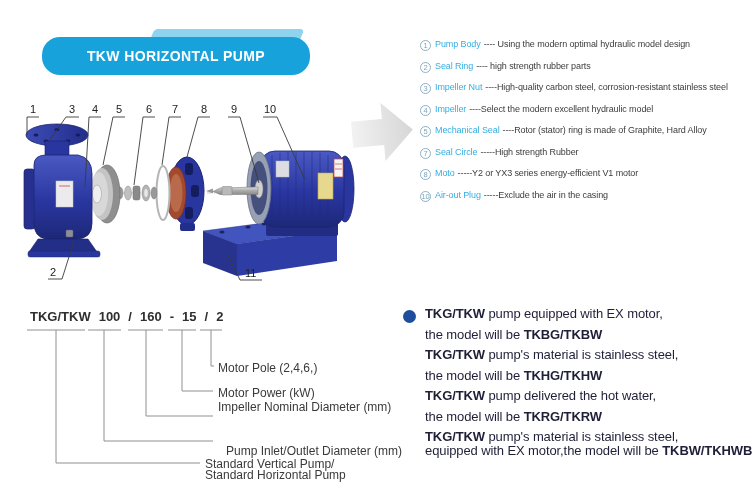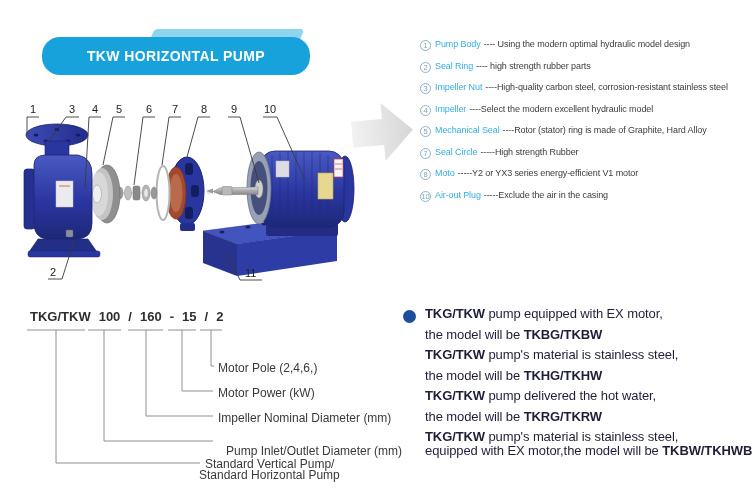--- a/index.html
+++ b/index.html
@@ -245,24 +245,24 @@
       <path d="M56,32 V165 H200"></path>
       <path d="M104,32 V143 H213"></path>
       <path d="M146,32 V118 H213"></path>
       <path d="M182,32 V93 H213"></path>
       <path d="M211,32 V68 H214"></path>
     </g>
   </svg>
 
   <div class="mc-label" style="left:218px; top:361px;">Motor Pole (2,4,6,)</div>
   <div class="mc-label" style="left:218px; top:386px;">Motor Power  (kW)</div>
-  <div class="mc-label" style="left:218px; top:411px;text-align:center;">Impeller Nominal Diameter (mm)</div>
+  <div class="mc-label" style="left:218px; top:400px;text-align:center;">Impeller Nominal Diameter (mm)</div>
   <div class="mc-label" style="left:218px; top:444px;padding-left:8px;">Pump Inlet/Outlet Diameter (mm)</div>
   <div class="mc-label" style="left:205px; top:457px;">Standard Vertical Pump/</div>
-  <div class="mc-label" style="left:199px; top:468px;">Standard  Horizontal Pump</div>
+  <div class="mc-label" style="left:205px; top:468px;">Standard  Horizontal Pump</div>
 
   <div class="note-dot"></div>
   <div class="note-line" style="top:306px;"><span class="nl-lead">TKG/TKW</span><span> pump equipped with EX motor,</span><span class="nl-code"></span></div>
   <div class="note-line" style="top:327px;"><span class="nl-lead"></span><span>the model will be </span><span class="nl-code">TKBG/TKBW</span></div>
   <div class="note-line" style="top:347px;"><span class="nl-lead">TKG/TKW</span><span> pump's material is stainless steel,</span><span class="nl-code"></span></div>
   <div class="note-line" style="top:368px;"><span class="nl-lead"></span><span>the model will be </span><span class="nl-code">TKHG/TKHW</span></div>
   <div class="note-line" style="top:388px;"><span class="nl-lead">TKG/TKW</span><span> pump delivered the hot water,</span><span class="nl-code"></span></div>
   <div class="note-line" style="top:409px;"><span class="nl-lead"></span><span>the model will be </span><span class="nl-code">TKRG/TKRW</span></div>
   <div class="note-line" style="top:429px;"><span class="nl-lead">TKG/TKW</span><span> pump's material is stainless steel,</span><span class="nl-code"></span></div>
   <div class="note-line" style="top:443px;"><span class="nl-lead"></span><span>equipped with EX motor,the model will be </span><span class="nl-code">TKBW/TKHWB</span></div>

